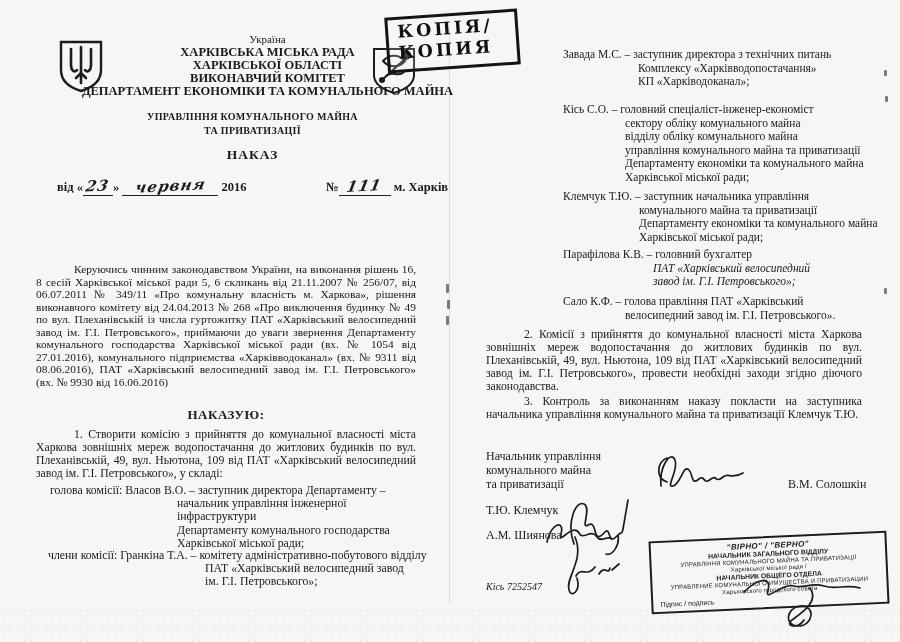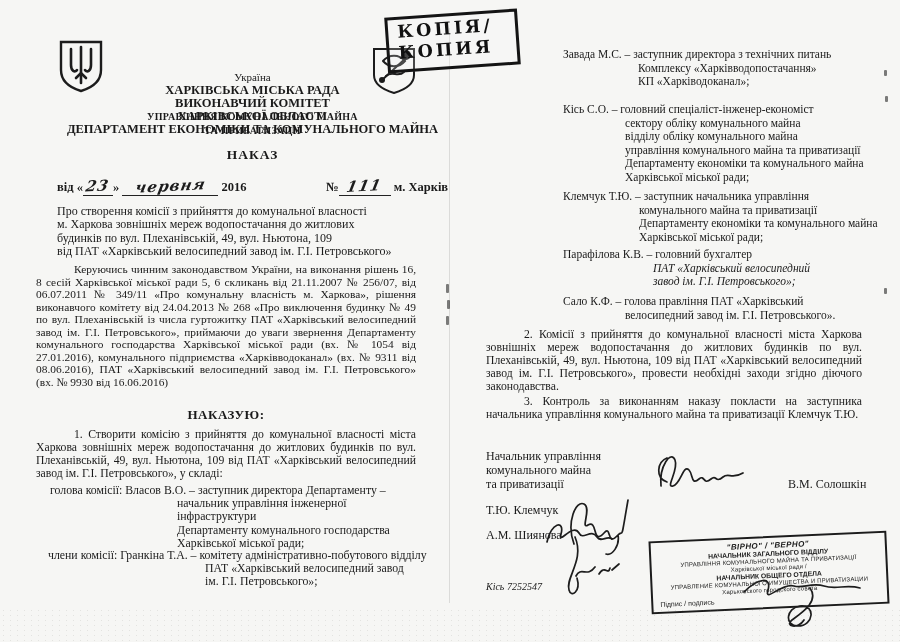--- a/index.html
+++ b/index.html
@@ -17,21 +17,21 @@
   
   .fold{left:449px;top:28px;width:1px;height:575px;background:rgba(60,60,55,.14);}
   .tick{background:rgba(20,20,20,.55);width:3px;height:9px;border-radius:1px;}
   .noise{
     left:0;bottom:0;width:900px;height:34px;opacity:.4;
     background-image:radial-gradient(rgba(110,110,100,.35) .7px, transparent .9px);
     background-size:7px 5px;
   }
 
   
-  .hdr{left:60px;top:33px;width:385px;text-align:center;line-height:13px;margin-top:38px;}
+  .hdr{left:75px;top:33px;width:385px;text-align:center;line-height:13px;}
   .hdr .country{font-size:11px;}
   .hdr .b{font-weight:bold;font-size:12.5px;}
   .division{left:60px;top:110px;width:385px;text-align:center;font-weight:bold;font-size:10px;line-height:14px;white-space:pre-line;letter-spacing:.3px;}
   .doctype{left:60px;top:147px;width:385px;text-align:center;font-weight:bold;font-size:13.5px;letter-spacing:1px;}
 
   
   .date-left{left:57px;top:177px;font-size:12.5px;font-weight:bold;}
   .date-right{left:326px;top:177px;font-size:12.5px;font-weight:bold;}
   .hw{
     font-family:"DejaVu Serif", serif;font-style:italic;font-weight:bold;
@@ -108,43 +108,39 @@
         <path d="M33,9 V25 C33,31 29,33 27,30"></path>
         <path d="M18,38 L23,33 L28,38"></path>
         <path d="M23,34 V43"></path>
       </g>
     </svg>
   </div>
 
   <div class="abs hdr">
     <div class="country">Україна</div>
     <div class="b">ХАРКІВСЬКА МІСЬКА РАДА</div>
+    <div class="b">ХАРКІВСЬКОЇ ОБЛАСТІ</div>
     <div class="b">ВИКОНАВЧИЙ КОМІТЕТ</div>
-    <div class="b">ХАРКІВСЬКОЇ ОБЛАСТІ</div>
     <div class="b">ДЕПАРТАМЕНТ ЕКОНОМІКИ ТА КОМУНАЛЬНОГО МАЙНА</div>
   </div>
 
   <div class="abs division">УПРАВЛІННЯ КОМУНАЛЬНОГО МАЙНА
 ТА ПРИВАТИЗАЦІЇ</div>
   <div class="abs doctype">НАКАЗ</div>
 
   <div class="abs date-left">
     <span>від «</span><span class="uline u-day"><span class="hw">23</span></span><span>»</span>
     <span class="uline u-month"><span class="hw">червня</span></span>
     <span>2016</span>
   </div>
   <div class="abs date-right">
     <span>№</span><span class="uline u-num"><span class="hw">111</span></span>
     <span>м. Харків</span>
   </div>
 
-  <div class="abs subject">Про створення комісії з прийняття до комунальної власності
-м. Харкова зовнішніх мереж водопостачання до житлових
-будинків по вул. Плеханівській, 49, вул. Ньютона, 109
-від ПАТ «Харківський велосипедний завод ім. Г.І. Петровського»</div>
   <div class="abs para preamble">Керуючись чинним законодавством України, на виконання рішень 16, 8 сесій Харківської міської ради 5, 6 скликань від 21.11.2007 № 256/07, від 06.07.2011 № 349/11 «Про комунальну власність м. Харкова», рішення виконавчого комітету від 24.04.2013 № 268 «Про виключення будинку № 49 по вул. Плеханівській із числа гуртожитку ПАТ «Харківський велосипедний завод ім. Г.І. Петровського», приймаючи до уваги звернення Департаменту комунального господарства Харківської міської ради (вх. № 1054 від 27.01.2016), комунального підприємства «Харківводоканал» (вх. № 9311 від 08.06.2016), ПАТ «Харківський велосипедний завод ім. Г.І. Петровського» (вх. № 9930 від 16.06.2016)</div>
   <div class="abs orderword">НАКАЗУЮ:</div>
   <div class="abs para item1">1. Створити комісію з прийняття до комунальної власності міста Харкова зовнішніх мереж водопостачання до житлових будинків по вул. Плеханівській, 49, вул. Ньютона, 109 від ПАТ «Харківський велосипедний завод ім. Г.І. Петровського», у складі:</div>
 
   <div class="abs crow head-row">
     <div>голова комісії: Власов В.О. – заступник директора Департаменту –</div>
     <div class="rest">начальник управління інженерної інфраструктури
 Департаменту комунального господарства
 Харківської міської ради;</div>
   </div>

